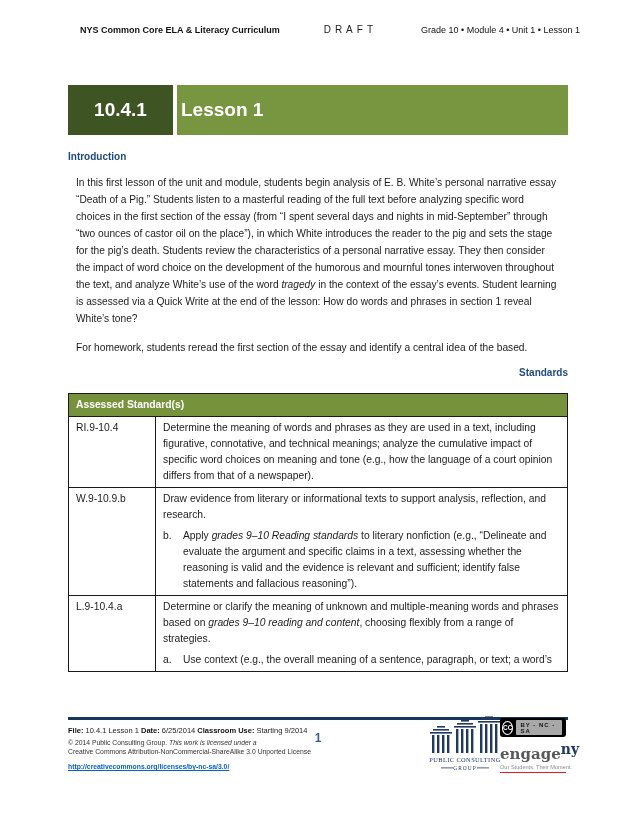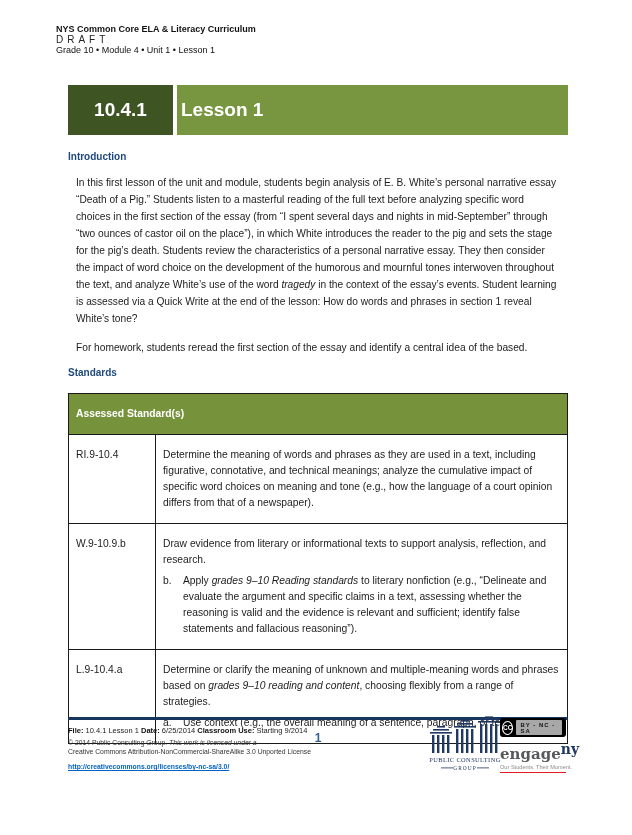--- a/index.html
+++ b/index.html
@@ -1,42 +1,42 @@
 <!DOCTYPE html>
 <html><head>
 <meta charset="utf-8">
 <style>
   html,body{margin:0;padding:0;background:#ffffff;}
   .page{position:relative;width:632px;height:835px;background:#fff;overflow:hidden;
         font-family:"Liberation Sans",sans-serif;color:#1c1c1c;}
 
   
-  .hdr{position:absolute;left:56px;top:24px;width:500px;display:flex;
-       justify-content:space-between;align-items:baseline;flex-direction:column;}
+  .hdr{position:absolute;left:80px;top:24px;width:500px;display:flex;
+       justify-content:space-between;align-items:baseline;}
   .hdr-left{font-size:9px;font-weight:bold;color:#111;}
   .hdr-center{font-size:10px;letter-spacing:4px;color:#222;}
   .hdr-right{font-size:9px;color:#111;}
 
   
   .banner{position:absolute;left:68px;top:85px;width:500px;height:50px;display:flex;}
   .banner-code{width:105px;background:#3E5423;color:#fff;font-size:19px;font-weight:bold;
                display:flex;align-items:center;justify-content:center;}
   .banner-gap{width:4px;background:#fff;}
   .banner-title{flex:1;background:#77963F;color:#fff;font-size:19px;font-weight:bold;
                 display:flex;align-items:center;padding-left:4px;}
 
   
   .main{position:absolute;left:68px;top:148px;width:500px;}
   h2.sec{color:#1F497D;font-size:10px;line-height:17px;font-weight:bold;margin:0 0 9px 0;}
   .body-p{font-size:10.2px;line-height:17px;margin:8px;color:#1c1c1c;text-align:left;}
   .body-p + .body-p{margin-top:12px;}
-  .sec-standards{margin-top:22px;}
+  .sec-standards{margin-top:22px;text-align:right;}
 
   table.std{width:100%;border-collapse:collapse;margin-top:12px;font-size:10.3px;line-height:16px;}
-  table.std td{border:1px solid #1a1a1a;vertical-align:top;padding:12px 7px;}
+  table.std td{border:1px solid #1a1a1a;vertical-align:top;padding:3px 7px;}
   td.bar{background:#76933C;color:#fff;font-weight:bold;padding:3px 7px;}
   td.code{width:72px;}
   .subitem{display:flex;margin-top:5px;}
   .subitem .marker{width:20px;flex:0 0 20px;}
   .subitem .sub-text{flex:1;}
 
   
   .foot-rule{position:absolute;left:68px;top:717px;width:500px;height:3px;background:#17365D;}
   .foot-left{position:absolute;left:68px;top:726px;width:300px;}
   .f1{font-size:7.5px;color:#222;margin-bottom:4px;}

